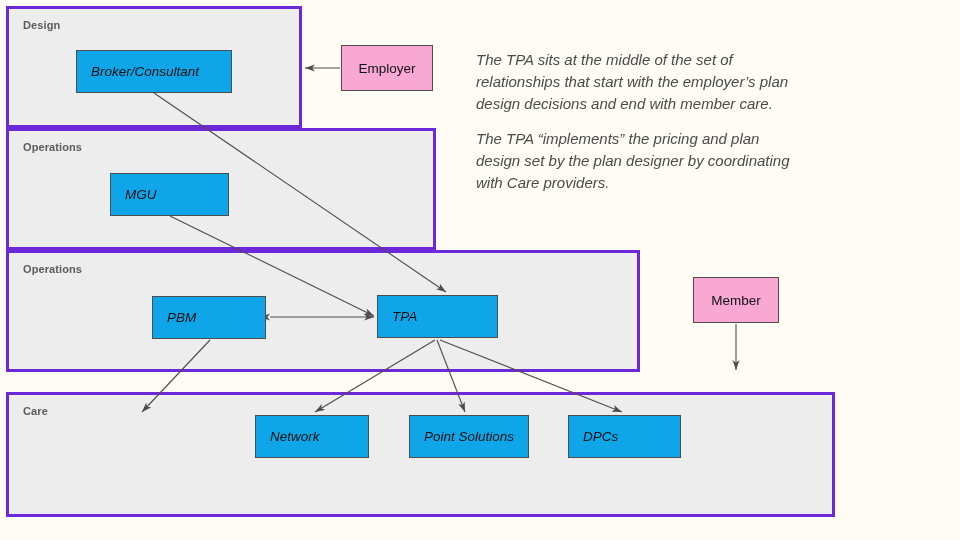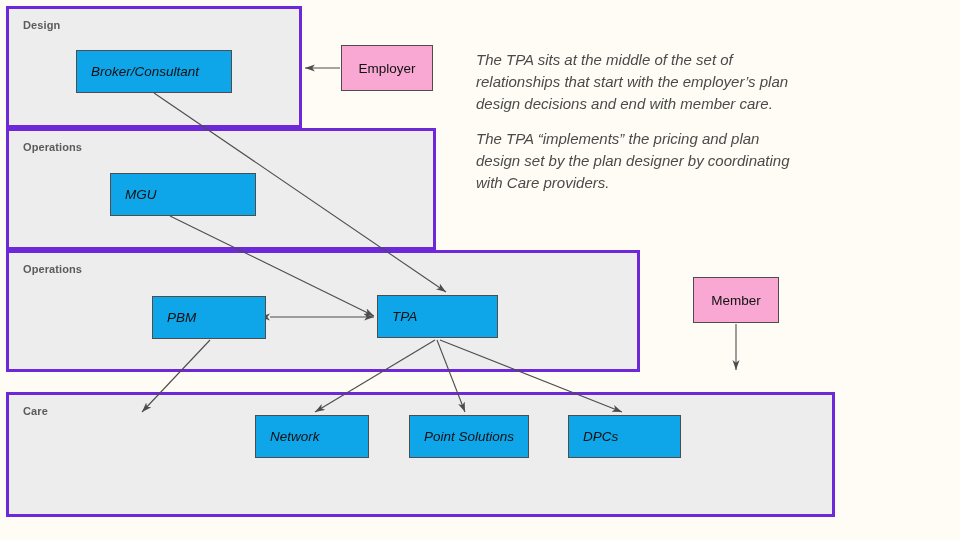--- a/index.html
+++ b/index.html
@@ -59,21 +59,21 @@
     padding-left: 14px;
     justify-content: flex-start;
   }
   .node.orange {
     background: #f9a8d4;
     font-style: normal;
     justify-content: center;
   }
 
   #node-broker   { left: 76px;  top: 50px;  width: 156px; height: 43px; }
-  #node-mgu      { left: 110px; top: 173px; width: 146px; height: 43px; font-style: italic; }
+  #node-mgu      { left: 110px; top: 173px; width: 119px; height: 43px; font-style: italic; }
   #node-pbm      { left: 152px; top: 296px; width: 114px; height: 43px; }
   #node-tpa      { left: 377px; top: 295px; width: 121px; height: 43px; }
   #node-pharmacies { left: 82px;  top: 415px; width: 115px; height: 43px; }
   #node-network    { left: 255px; top: 415px; width: 114px; height: 43px; }
   #node-pointsolutions { left: 409px; top: 415px; width: 120px; height: 43px; }
   #node-dpcs       { left: 568px; top: 415px; width: 113px; height: 43px; }
   #node-employer   { left: 341px; top: 45px;  width: 92px;  height: 46px; }
   #node-member     { left: 693px; top: 277px; width: 86px;  height: 46px; }
 
   

